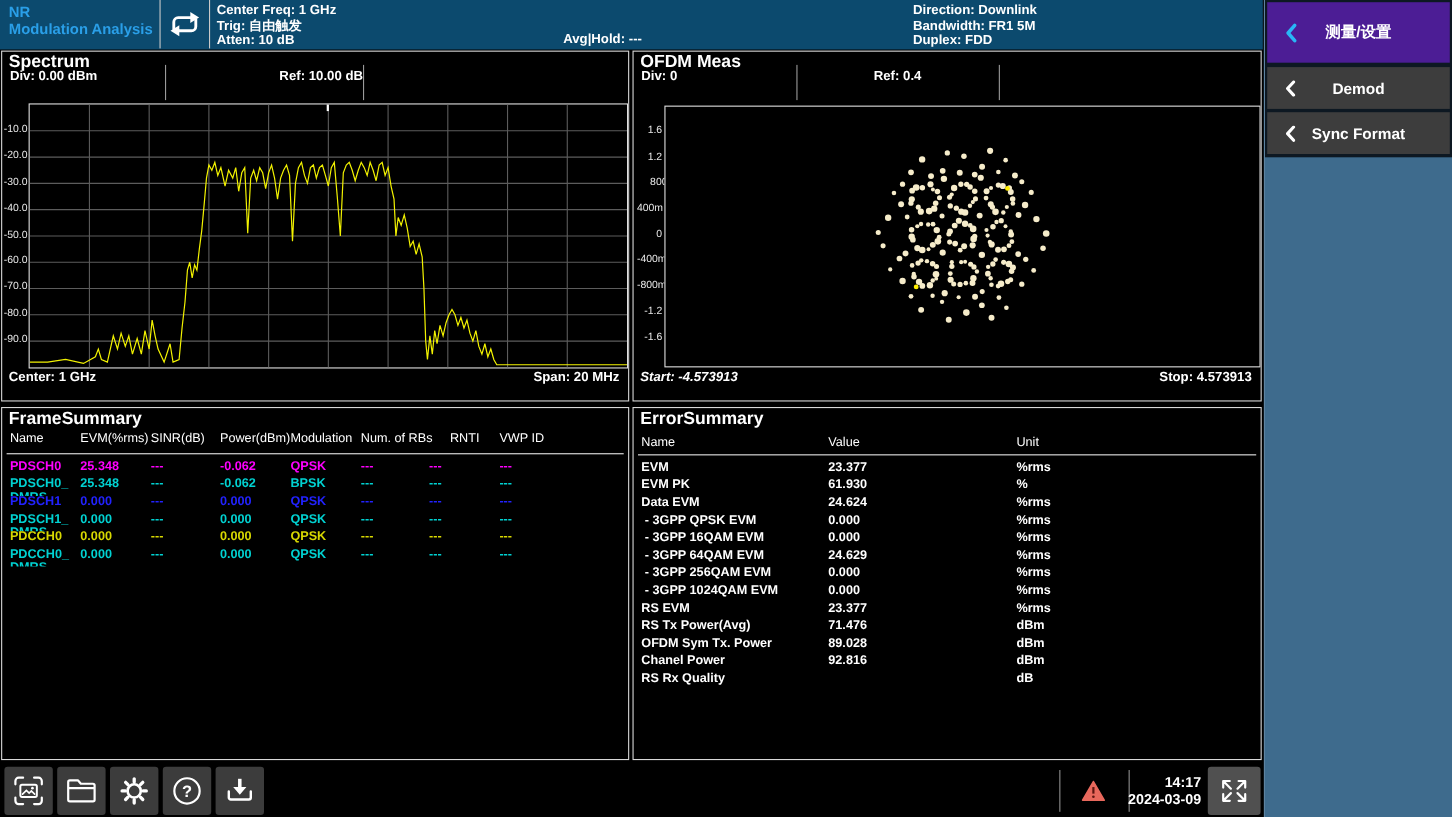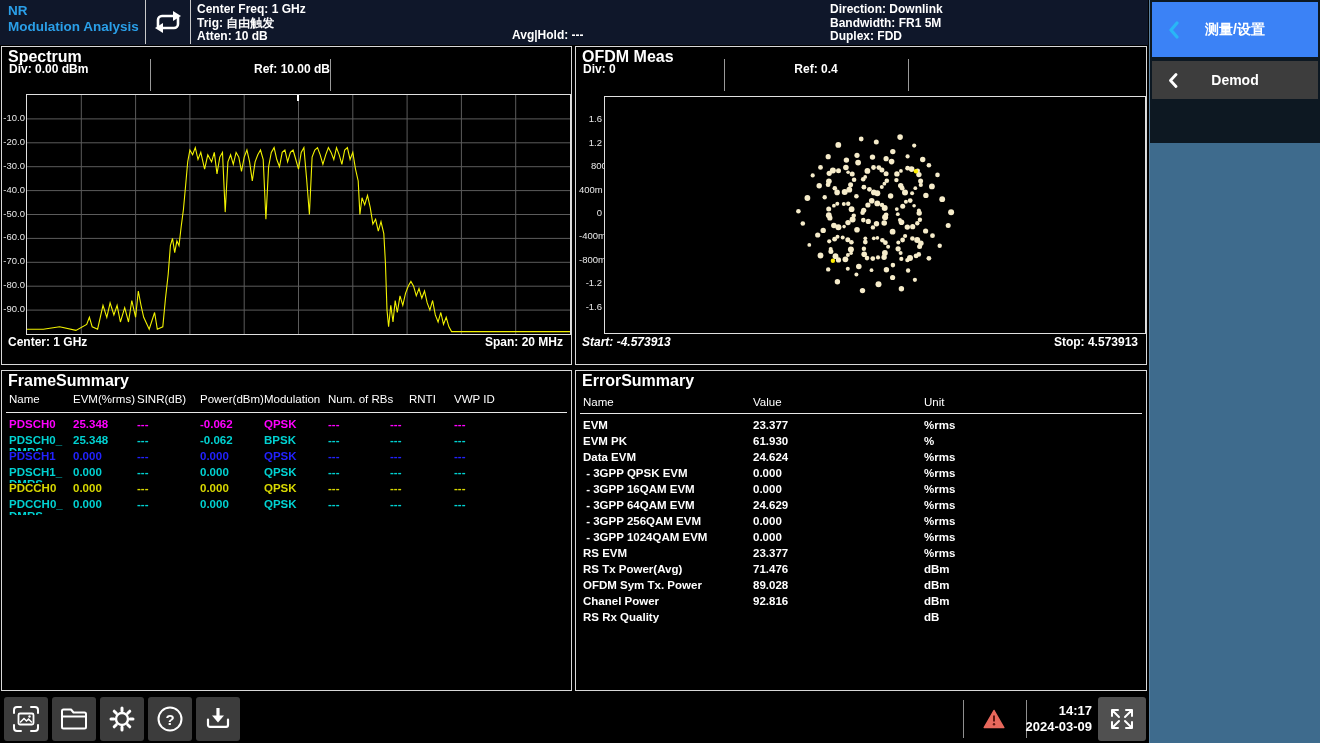--- a/index.html
+++ b/index.html
@@ -1,20 +1,20 @@
 <!DOCTYPE html>
 <html><head>
 <meta charset="utf-8">
 <style>
   html,body{margin:0;padding:0;background:#000;}
   #screen{position:relative;width:1320px;height:743px;background:#000;overflow:hidden;
           font-family:"Liberation Sans",sans-serif;color:#fff;}
   .abs{position:absolute;}
   
-  #header{position:absolute;left:0;top:0;width:1148px;height:45px;background:#0f172a;}
+  #header{position:absolute;left:0;top:0;width:1148px;height:45px;background:#0c4a6e;}
   .app-title{position:absolute;left:8px;top:3px;font-size:13.5px;font-weight:700;color:#2a9fe8;line-height:16px;}
   .vsep{position:absolute;top:0;width:1px;height:44px;background:#c9c9c9;}
   .hdr-block{position:absolute;top:3px;font-size:12px;line-height:13.5px;font-weight:600;}
   .loop-btn{position:absolute;left:151px;top:8px;width:34px;height:28px;background:none;border:none;padding:0;cursor:pointer;}
   
   .panel{position:absolute;background:#000;border:1px solid #d8d8d8;box-sizing:border-box;}
   .panel-title{position:absolute;left:6px;top:1px;font-size:16px;font-weight:700;}
   .subcell{position:absolute;top:15px;font-size:12px;font-weight:600;}
   .subsep{position:absolute;top:12px;width:1px;height:32px;background:#9a9a9a;}
   .plot{position:absolute;background:#000;border:1px solid #e0e0e0;box-sizing:content-box;}
@@ -447,31 +447,39 @@
         <path d="M12 12 L5.5 5.5 M5 11 V5 h6"></path>
         <path d="M18 12 L24.5 5.5 M19 5 h6 v6"></path>
         <path d="M12 16 L5.5 22.5 M5 17 v6 h6"></path>
         <path d="M18 16 L24.5 22.5 M25 17 v6 h-6"></path>
       </g>
     </svg>
   </button>
 
   <aside id="sidebar">
     <div class="btnstrip"></div>
-    <button class="side-btn" style="top:2px;height:55px;background:#3b82f6;">
+    <button class="side-btn" style="top:2px;height:55px;background:#4c1d95;">
       <span class="chev">
         <svg width="11" height="18" viewBox="0 0 11 18">
             <polyline points="9,2 3,9 9,16" stroke="#29b6f6" stroke-width="3.2" fill="none" stroke-linecap="round" stroke-linejoin="round"></polyline>
           </svg>
       </span>
       <span class="lbl">测量/设置</span>
     </button>
     <button class="side-btn" style="top:61px;height:38px;background:#3d3d3d;">
       <span class="chev">
         <svg width="10" height="15" viewBox="0 0 10 15">
             <polyline points="8,1.5 2.5,7.5 8,13.5" stroke="#fff" stroke-width="2.8" fill="none" stroke-linecap="round" stroke-linejoin="round"></polyline>
           </svg>
       </span>
       <span class="lbl">Demod</span>
     </button>
+    <button class="side-btn" style="top:102px;height:38px;background:#3d3d3d;">
+      <span class="chev">
+        <svg width="10" height="15" viewBox="0 0 10 15">
+            <polyline points="8,1.5 2.5,7.5 8,13.5" stroke="#fff" stroke-width="2.8" fill="none" stroke-linecap="round" stroke-linejoin="round"></polyline>
+          </svg>
+      </span>
+      <span class="lbl">Sync Format</span>
+    </button>
   </aside>
 
 </div>
 
 </body></html>

